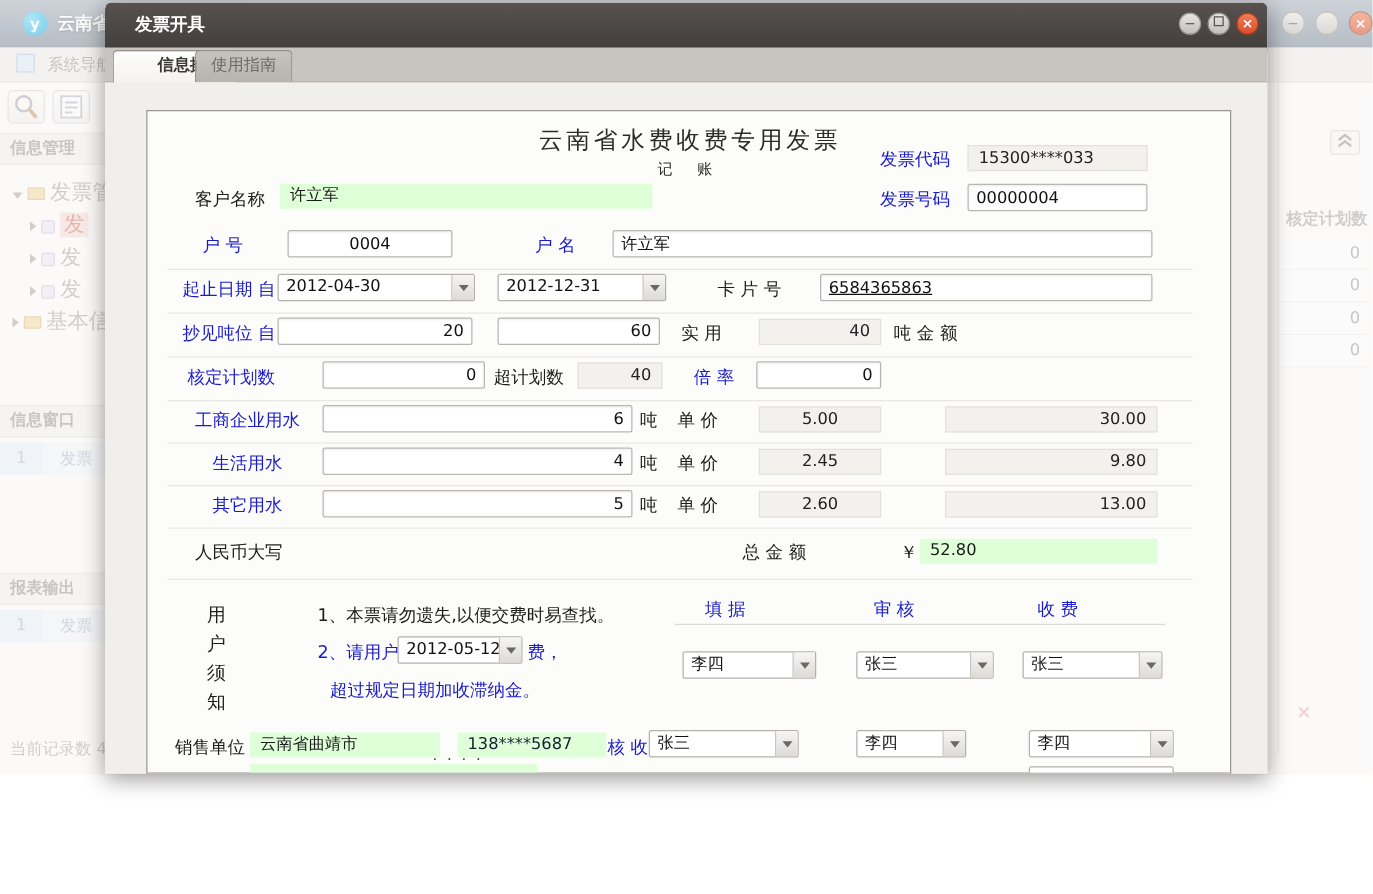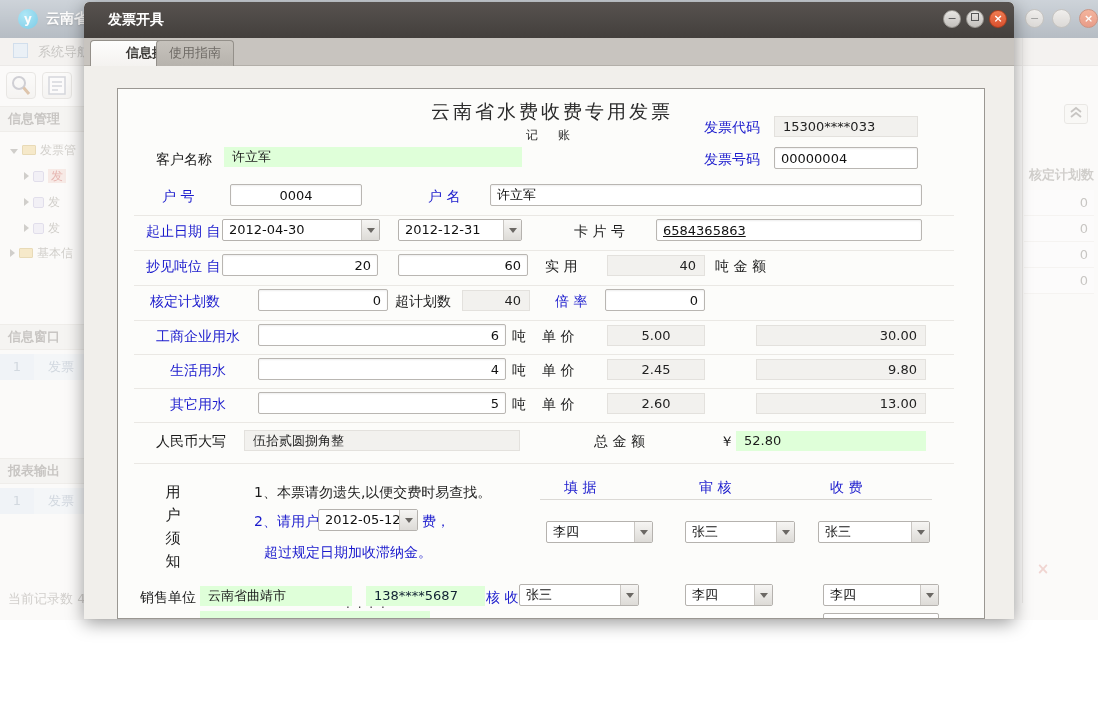--- a/index.html
+++ b/index.html
@@ -20,21 +20,21 @@
   .wbtn.close { background:linear-gradient(#ef7c52,#d9502e); border-color:#a83e1f; color:#fff; font-weight:bold; }
   #bg-content { position:absolute; left:0; top:38px; width:1098px; height:582px; opacity:.38; }
   #bg-nav { position:absolute; left:0; top:0; width:1098px; height:28px; background:#e9e7e4; border-bottom:1px solid #d5d2ce; }
   #bg-nav-check { position:absolute; left:13px; top:5px; width:15px; height:15px; background:#cfe0f2; border:1px solid #8fb2d8; }
   #bg-nav-label { position:absolute; left:38px; top:5px; color:#76726c; font-size:13px; }
   .toolbtn { position:absolute; top:34px; width:30px; height:27px; border:1px solid #cac7c2; border-radius:4px;
     background:linear-gradient(#fdfdfc,#eceae7); }
   .side-header { position:absolute; left:0; width:95px; height:26px; background:#edebe7;
     border-top:1px solid #dcd9d4; border-bottom:1px solid #dcd9d4; color:#76726c;
     font-weight:bold; font-size:13px; line-height:24px; padding-left:8px; }
-  .tree-row { position:absolute; font-size:12px; color:#8d897f; white-space:nowrap; }
+  .tree-row { position:absolute; font-size:17px; color:#8d897f; white-space:nowrap; }
   .tri-down { display:inline-block; width:0; height:0; border-left:4px solid transparent;
     border-right:4px solid transparent; border-top:5px solid #8d8983; margin-right:4px; }
   .tri-right { display:inline-block; width:0; height:0; border-top:4px solid transparent;
     border-bottom:4px solid transparent; border-left:5px solid #8d8983; margin-right:4px; }
   .folder { display:inline-block; width:14px; height:10px; background:#f0d080; border:1px solid #caa84e;
     border-radius:1px; margin-right:4px; vertical-align:-1px; }
   .leaf-ic { display:inline-block; width:11px; height:11px; background:#e6e2f2; border:1px solid #b9b2d6;
     border-radius:2px; margin-right:4px; vertical-align:-2px; }
   .active-leaf { background:#f3d1c8; color:#c4473a; padding:0 3px; }
   .list-row { position:absolute; left:0; width:95px; height:26px; background:#e9f0f8; font-size:13px; color:#90a2b6; }
@@ -198,21 +198,21 @@
       <input class="inp" style="left: 112px; top: 95px; width: 132px; text-align: center;" value="0004">
       <div class="lbl-b" style="left:310px; top:99px">户 名</div>
       <input class="inp" style="left: 372px; top: 95px; width: 432px;" value="许立军">
       <div class="sep" style="top:126px"></div>
 
       <div class="lbl-b" style="left:28px; top:134px">起止日期 自 至</div>
       <div class="combo" style="left:104px; top:130px; width:158px">
         <span class="cval">2012-04-30</span>
           <span class="cbtn"></span>
       </div>
-      <div class="combo" style="left:280px; top:130px; width:124px">
+      <div class="combo" style="left:280px; top:130px; width:135px">
         <span class="cval">2012-12-31</span>
           <span class="cbtn"></span>
       </div>
       <div class="lbl-k" style="left:456px; top:134px">卡 片 号</div>
       <input class="inp" style="left: 538px; top: 130px; width: 266px; text-decoration: underline;" value="6584365863">
       <div class="sep" style="top:161px"></div>
 
       <div class="lbl-b" style="left:28px; top:169px">抄见吨位 自 至</div>
       <input class="inp r" style="left: 104px; top: 165px; width: 156px;" value="20">
       <input class="inp r" style="left: 280px; top: 165px; width: 130px;" value="60">
@@ -247,21 +247,20 @@
 
       <div class="lbl-b" style="left:20px; top:307px; width:120px; text-align:center">其它用水</div>
       <input class="inp r" style="left: 140px; top: 303px; width: 248px;" value="5">
       <div class="lbl-k" style="left:394px; top:307px">吨</div>
       <div class="lbl-k" style="left:424px; top:307px">单 价</div>
       <div class="ro c" style="left:489px; top:304px; width:98px">2.60</div>
       <div class="ro r" style="left:638px; top:304px; width:170px">13.00</div>
       <div class="sep" style="top:333px"></div>
 
       <div class="lbl-k" style="left:38px; top:344px">人民币大写</div>
-      <div class="ro" style="left:126px; top:341px; width:276px">伍拾贰圆捌角整</div>
       <div class="lbl-k" style="left:476px; top:344px">总 金 额</div>
       <div class="lbl-k" style="left:602px; top:344px">￥</div>
       <div class="green" style="left:618px; top:342px; width:190px">52.80</div>
       <div class="sep" style="top:374px"></div>
 
       <div id="notice-v">
           <div>用</div>
           <div>户</div>
           <div>须</div>
           <div>知</div>

